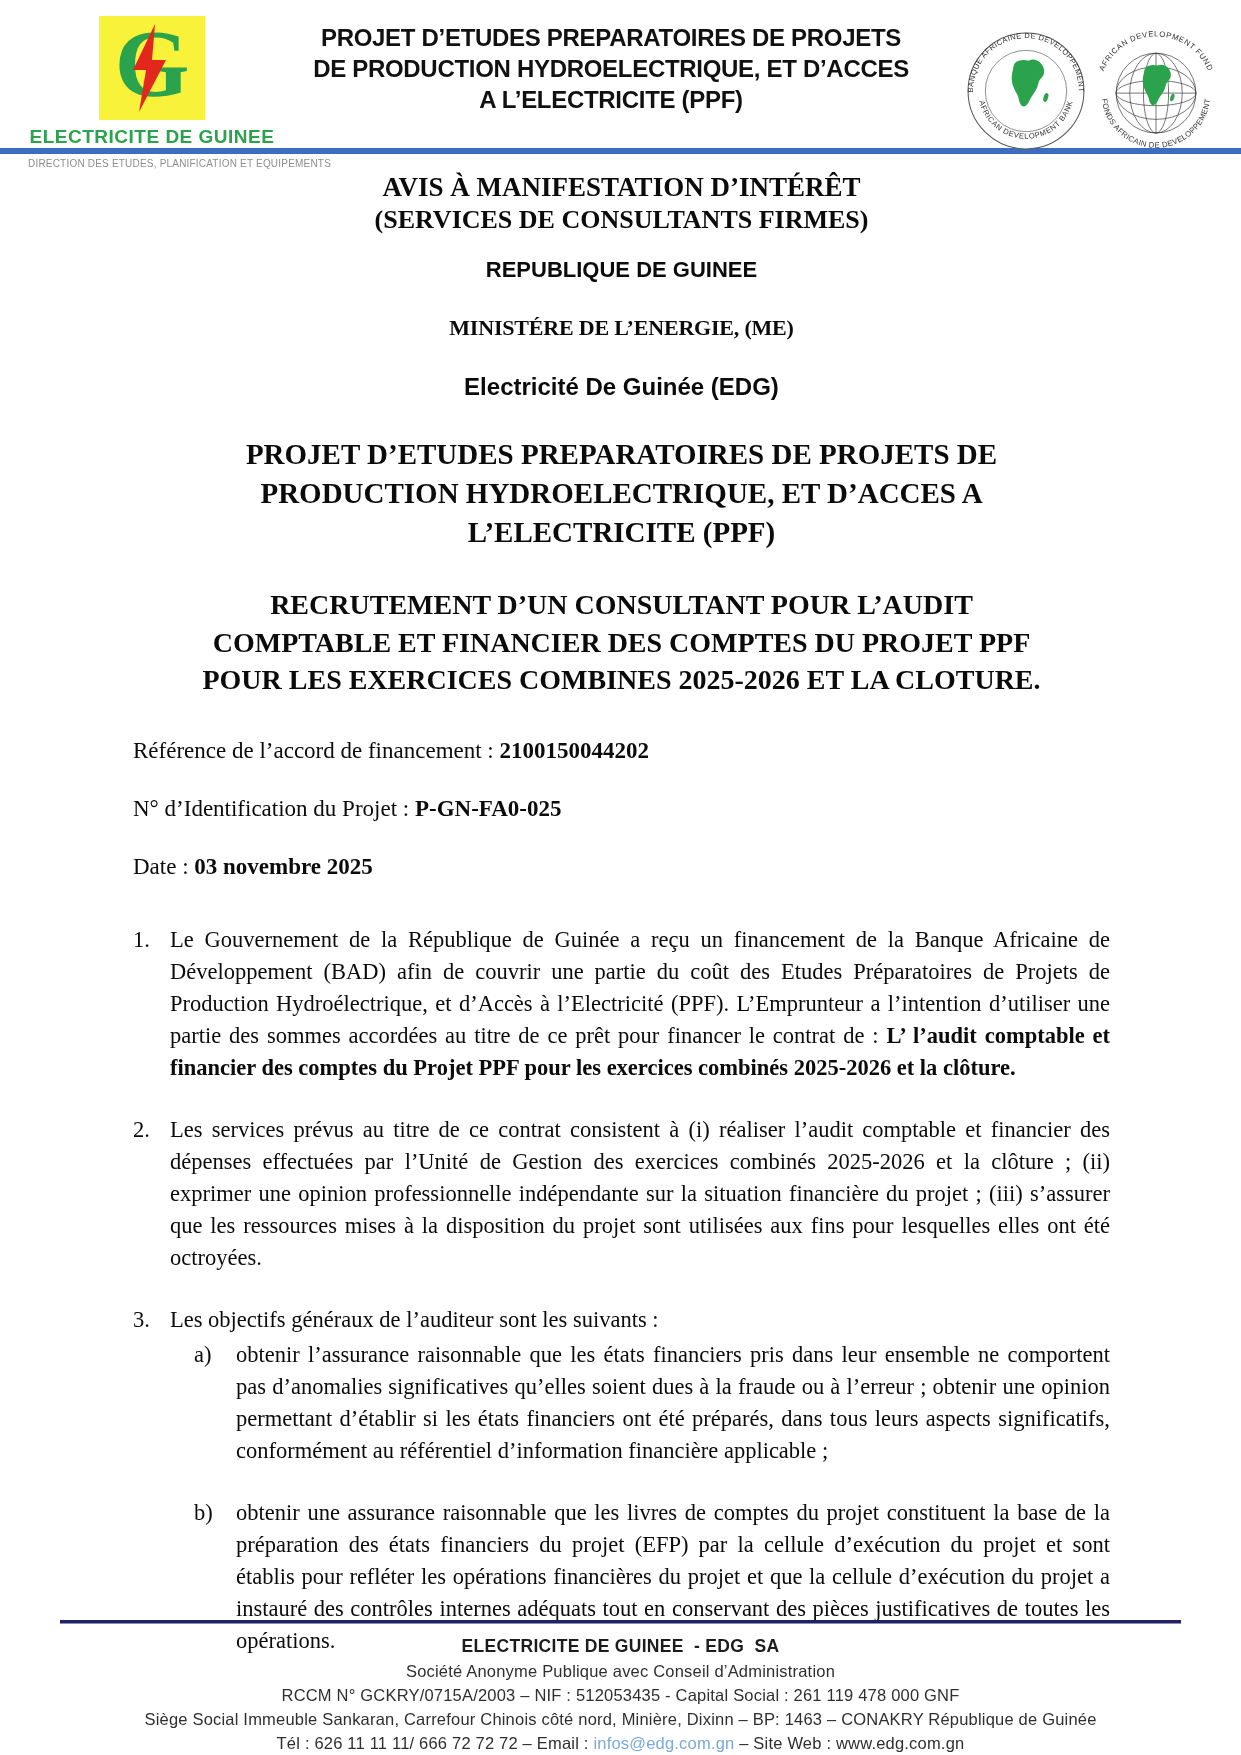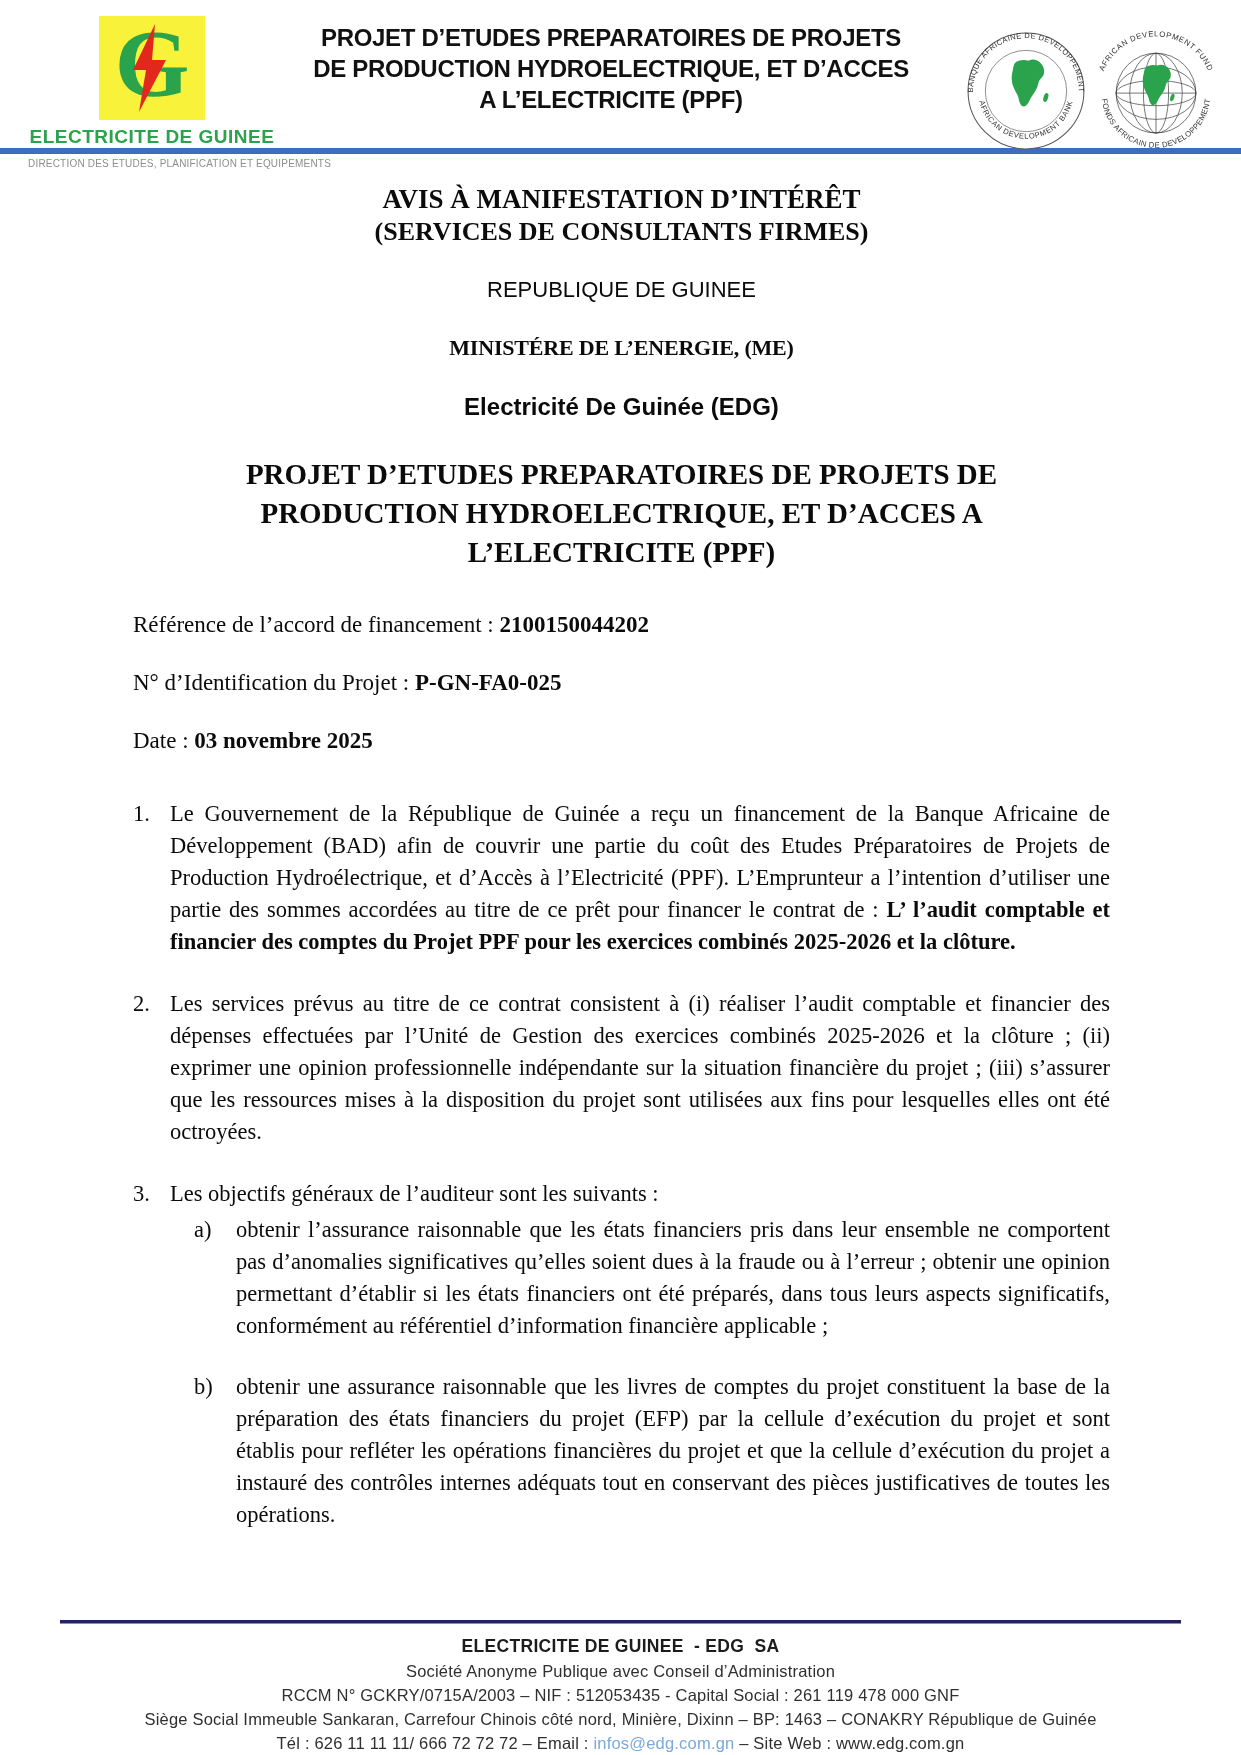--- a/index.html
+++ b/index.html
@@ -25,23 +25,23 @@
   .brand-division { font-family:Liberation Sans, sans-serif; font-size:10px;
                     color:#8d8d8d; letter-spacing:.2px; white-space:nowrap; margin-top:10px; }
   .head-title { flex:1; padding:10px 6px 0 6px; text-align:center;
                 font-family:"Liberation Sans","DejaVu Sans",sans-serif; font-weight:bold;
                 font-size:24px; line-height:1.3; color:#111; letter-spacing:-0.3px; max-width:620px; margin:0 auto; }
   .head-logos { width:275px; display:flex; align-items:center; justify-content:flex-end; gap:4px; padding-top:16px; }
   .blue-rule { height:6px; background:#3d6cc1; width:100%; }
   
   .main { padding:0 131px 0 133px; }
   .c { text-align:center; }
-  .avis-1 { margin-top:30px; font-size:27px; font-weight:bold; }
+  .avis-1 { margin-top:18px; font-size:27px; font-weight:bold; }
   .avis-2 { font-size:26px; font-weight:bold; margin-top:2px; }
-  .country { margin-top:30px; font-family:"Liberation Sans","DejaVu Sans",sans-serif; font-weight:normal; font-size:22px; }
+  .country { margin-top:22px; font-family:"Liberation Sans","DejaVu Sans",sans-serif; font-weight:bold; font-size:22px; }
   .ministry { margin-top:32px; font-weight:bold; font-size:22px; letter-spacing:-0.2px; }
   .agency { margin-top:32px; font-family:"Liberation Sans","DejaVu Sans",sans-serif; font-weight:bold; font-size:24px; }
   .project-title { margin:34px auto 0 auto; max-width:920px; font-weight:bold; font-size:29px; line-height:1.35; }
   .recruit-title { margin:34px auto 0 auto; max-width:880px; font-weight:bold; font-size:28px; line-height:1.33; }
   
   .meta-line { margin-top:32px; font-size:23px; }
   .meta-line b { font-weight:bold; }
   .meta-ref { margin-top:40px; }
   
   .body-list { margin-top:44px; }
@@ -138,20 +138,21 @@
   <div class="main">
 
     <div class="c avis-1">AVIS À MANIFESTATION D’INTÉRÊT</div>
     <div class="c avis-2">(SERVICES DE CONSULTANTS FIRMES)</div>
 
     <div class="c country">REPUBLIQUE DE GUINEE</div>
     <div class="c ministry">MINISTÉRE DE L’ENERGIE, (ME)</div>
     <div class="c agency">Electricité De Guinée (EDG)</div>
 
     <div class="c project-title">PROJET D’ETUDES PREPARATOIRES DE PROJETS DE PRODUCTION HYDROELECTRIQUE, ET D’ACCES A L’ELECTRICITE (PPF)</div>
+    <div class="c recruit-title">RECRUTEMENT D’UN CONSULTANT POUR L’AUDIT COMPTABLE ET FINANCIER DES COMPTES DU PROJET PPF POUR LES EXERCICES COMBINES 2025-2026 ET LA CLOTURE.</div>
 
     <div class="meta-line meta-ref"><span>Référence de l’accord de financement : </span><b>2100150044202</b></div>
 
     <div class="meta-line"><span>N° d’Identification du Projet : </span><b>P-GN-FA0-025</b></div>
 
     <div class="meta-line"><span>Date : </span><b>03 novembre 2025</b></div>
 
     <div class="body-list">
 
       <div class="item">

